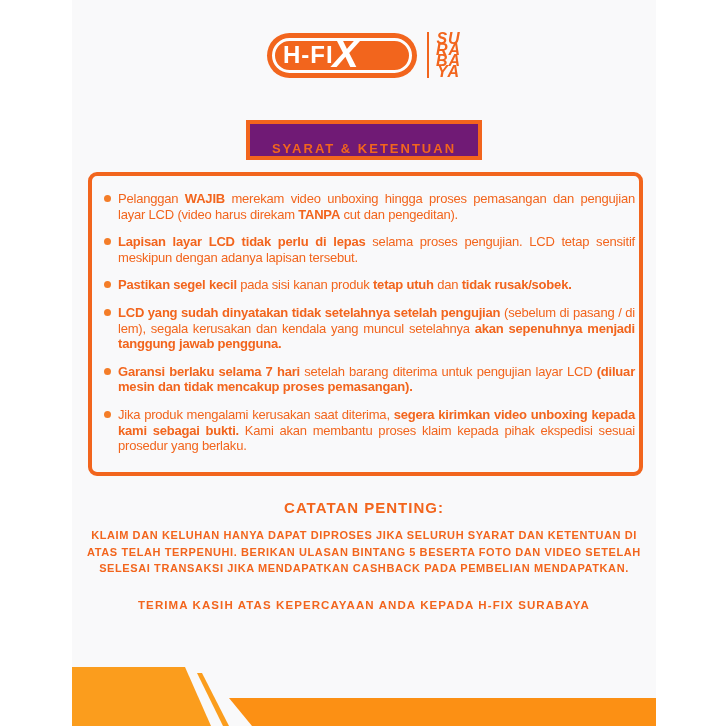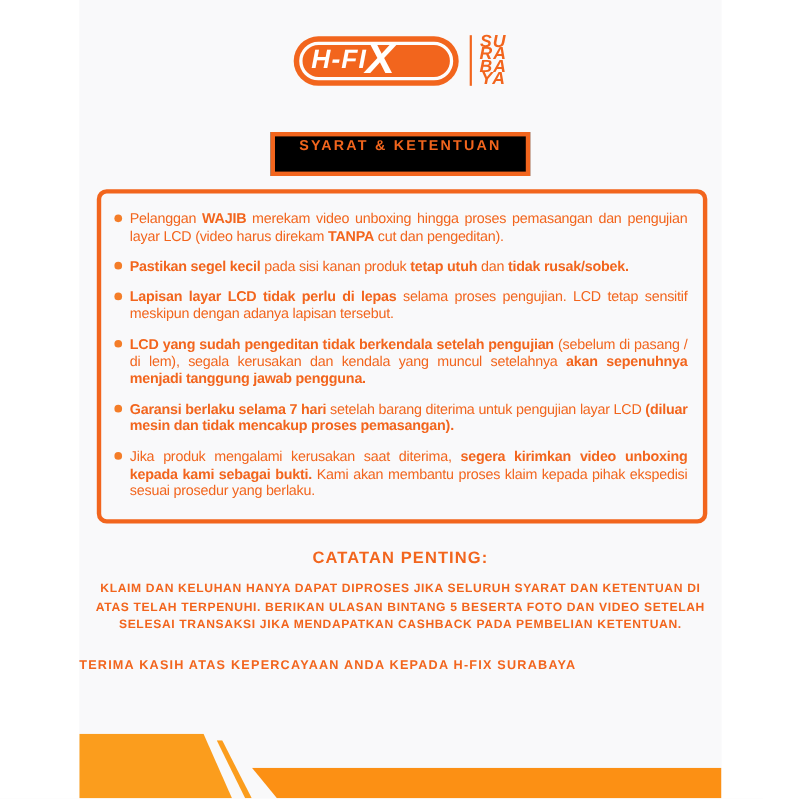--- a/index.html
+++ b/index.html
@@ -21,46 +21,46 @@
     position:relative;width:150px;height:45px;background:var(--primary);
     border-radius:23px;display:flex;align-items:center;justify-content:flex-start;
     padding-left:16px;box-sizing:border-box;
   }
   .pill-outline{
     position:absolute;left:5px;top:5px;right:5px;bottom:5px;
     border:3px solid #fdfdfd;border-radius:18px;pointer-events:none;
   }
   .logo-main{
     color:#ffffff;font-weight:900;font-size:24px;letter-spacing:1px;
-    font-style:italic;line-height:1;position:relative;z-index:1;
+    line-height:1;position:relative;z-index:1;
   }
   .logo-x{
     color:#ffffff;font-weight:900;font-size:38px;font-style:italic;line-height:1;
     position:relative;z-index:2;margin-left:-1px;margin-right:-10px;top:-1px;
     transform:scaleX(1.05);
   }
   .logo-divider{width:2px;height:46px;background:var(--primary);margin-left:10px;}
   .logo-city{
     margin-left:7px;color:var(--primary);font-weight:800;font-style:italic;
     font-size:16px;line-height:11px;letter-spacing:1px;text-align:center;
   }
   
   .title-box{
     position:absolute;top:120px;left:50%;transform:translateX(-50%);
-    width:228px;height:32px;border:4px solid var(--primary);background:#000000;
-    display:flex;align-items:flex-start;justify-content:center;
+    width:228px;height:32px;border:4px solid var(--primary);background:#701a75;
+    display:flex;align-items:flex-end;justify-content:center;
   }
   .title-text{
     color:var(--primary);font-weight:800;font-size:13px;letter-spacing:2px;
   }
   
   .terms-box{
     position:absolute;left:16px;top:172px;width:555px;height:304px;
     border:4px solid var(--primary);border-radius:9px;box-sizing:border-box;
-    padding:15px 14px 4px 12px;background:transparent;
+    padding:15px 4px 4px 12px;background:transparent;
   }
   .terms-list{list-style:none;margin:0;padding:0;}
   .terms-list li{
     position:relative;padding-left:14px;margin-bottom:12px;
     color:var(--primary);font-size:13px;line-height:15.6px;
     letter-spacing:-0.2px;text-align:justify;
   }
   .terms-list li .dot{
     position:absolute;left:0;top:4px;width:7px;height:7px;border-radius:50%;
     background:#F47D28;
@@ -71,21 +71,21 @@
     position:absolute;top:499px;left:0;width:100%;text-align:center;
     color:var(--primary);font-weight:800;font-size:15px;letter-spacing:1px;
   }
   .notes-paragraph{
     position:absolute;top:527px;left:14px;width:556px;text-align:center;
     color:var(--primary);font-size:11px;line-height:16.5px;letter-spacing:0.6px;
     font-weight:600;
   }
   .notes-paragraph .b{font-weight:800;}
   .thanks-line{
-    position:absolute;top:599px;left:0;width:100%;text-align:left;
+    position:absolute;top:599px;left:0;width:100%;text-align:center;
     color:var(--primary);font-weight:800;font-size:11.5px;letter-spacing:1.1px;
   }
   
   .footer-shapes{position:absolute;left:0;bottom:0;width:584px;height:60px;overflow:hidden;}
   .shape{position:absolute;left:0;top:0;width:584px;height:60px;}
   .shape-trapezoid{
     background:var(--amber);
     clip-path:polygon(0 1px,113px 1px,139px 60px,0 60px);
   }
   .shape-stripe{
@@ -117,30 +117,30 @@
       </div>
   </div>
 
   <div class="title-box">
     <span class="title-text">SYARAT &amp; KETENTUAN</span>
   </div>
 
   <div class="terms-box">
     <ul class="terms-list">
         <li><span class="dot"></span><span>Pelanggan </span><span class="b">WAJIB</span><span> merekam video unboxing hingga proses pemasangan dan pengujian layar LCD (video harus direkam </span><span class="b">TANPA</span><span> cut dan pengeditan).</span></li>
+        <li><span class="dot"></span><span class="b">Lapisan layar LCD tidak perlu di lepas</span><span> selama proses pengujian. LCD tetap sensitif meskipun dengan adanya lapisan tersebut.</span></li>
         <li><span class="dot"></span><span class="b">Pastikan segel kecil</span><span> pada sisi kanan produk </span><span class="b">tetap utuh</span><span> dan </span><span class="b">tidak rusak/sobek.</span></li>
-        <li><span class="dot"></span><span class="b">Lapisan layar LCD tidak perlu di lepas</span><span> selama proses pengujian. LCD tetap sensitif meskipun dengan adanya lapisan tersebut.</span></li>
-        <li><span class="dot"></span><span class="b">LCD yang sudah pengeditan tidak berkendala setelah pengujian</span><span> (sebelum di pasang / di lem), segala kerusakan dan kendala yang muncul setelahnya </span><span class="b">akan sepenuhnya menjadi tanggung jawab pengguna.</span></li>
+        <li><span class="dot"></span><span class="b">LCD yang sudah dinyatakan tidak setelahnya setelah pengujian</span><span> (sebelum di pasang / di lem), segala kerusakan dan kendala yang muncul setelahnya </span><span class="b">akan sepenuhnya menjadi tanggung jawab pengguna.</span></li>
         <li><span class="dot"></span><span class="b">Garansi berlaku selama 7 hari</span><span> setelah barang diterima untuk pengujian layar LCD </span><span class="b">(diluar mesin dan tidak mencakup proses pemasangan).</span></li>
         <li><span class="dot"></span><span>Jika produk mengalami kerusakan saat diterima, </span><span class="b">segera kirimkan video unboxing kepada kami sebagai bukti.</span><span> Kami akan membantu proses klaim kepada pihak ekspedisi sesuai prosedur yang berlaku.</span></li>
       </ul>
   </div>
 
   <div class="notes-heading">CATATAN PENTING:</div>
-  <div class="notes-paragraph"><span>KLAIM DAN KELUHAN HANYA DAPAT DIPROSES JIKA </span><span class="b">SELURUH SYARAT DAN KETENTUAN DI ATAS TELAH TERPENUHI. BERIKAN ULASAN BINTANG 5 BESERTA FOTO DAN VIDEO SETELAH SELESAI TRANSAKSI</span><span> JIKA MENDAPATKAN </span><span class="b">CASHBACK</span><span> PADA PEMBELIAN KETENTUAN.</span></div>
+  <div class="notes-paragraph"><span>KLAIM DAN KELUHAN HANYA DAPAT DIPROSES JIKA </span><span class="b">SELURUH SYARAT DAN KETENTUAN DI ATAS TELAH TERPENUHI. BERIKAN ULASAN BINTANG 5 BESERTA FOTO DAN VIDEO SETELAH SELESAI TRANSAKSI</span><span> JIKA MENDAPATKAN </span><span class="b">CASHBACK</span><span> PADA PEMBELIAN MENDAPATKAN.</span></div>
   <div class="thanks-line">TERIMA KASIH ATAS KEPERCAYAAN ANDA KEPADA H-FIX SURABAYA</div>
 
   <div class="footer-shapes">
     <div class="shape shape-trapezoid"></div>
     <div class="shape shape-stripe"></div>
     <div class="shape shape-band"></div>
   </div>
 
 </div>
 

